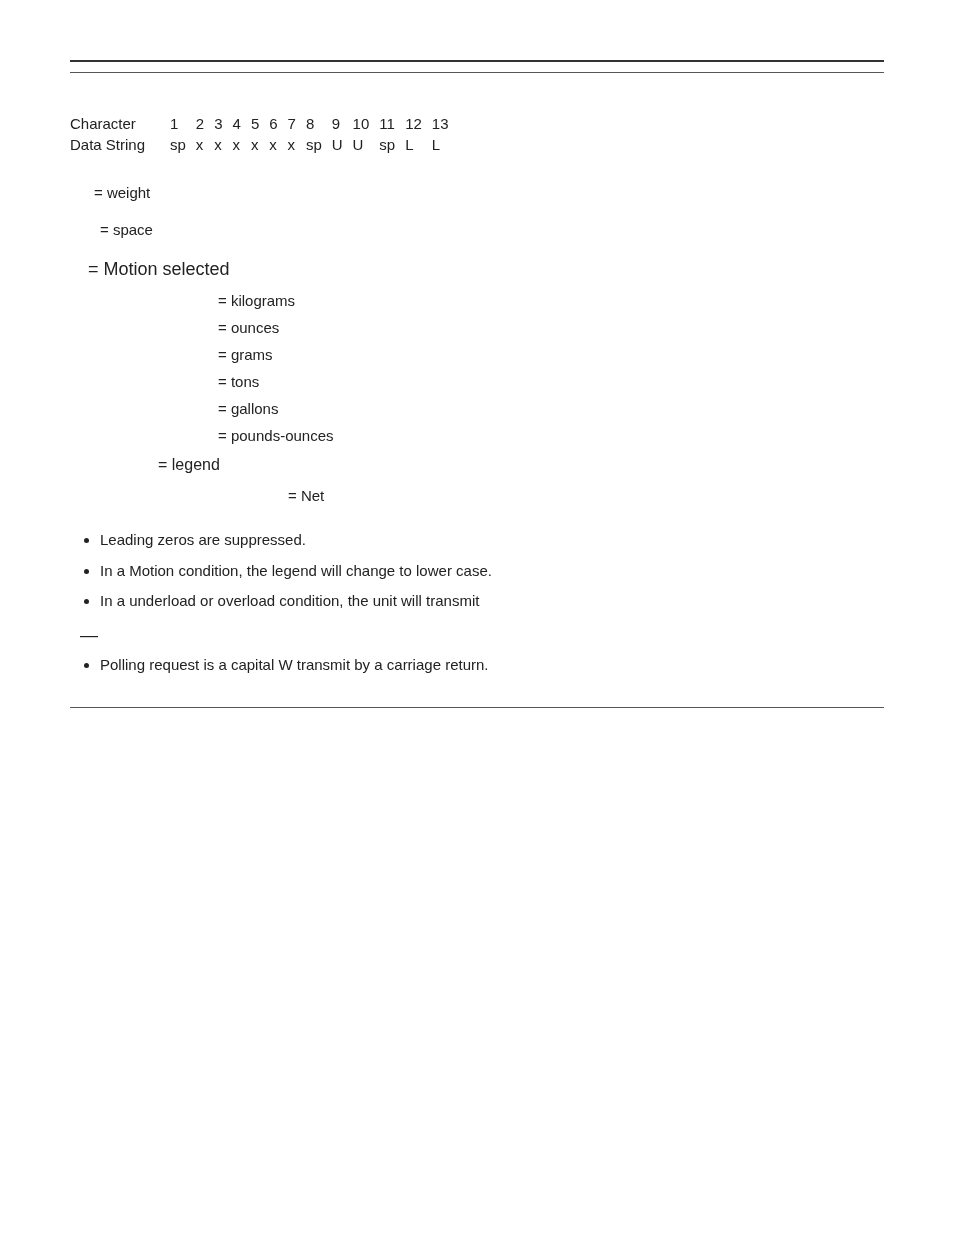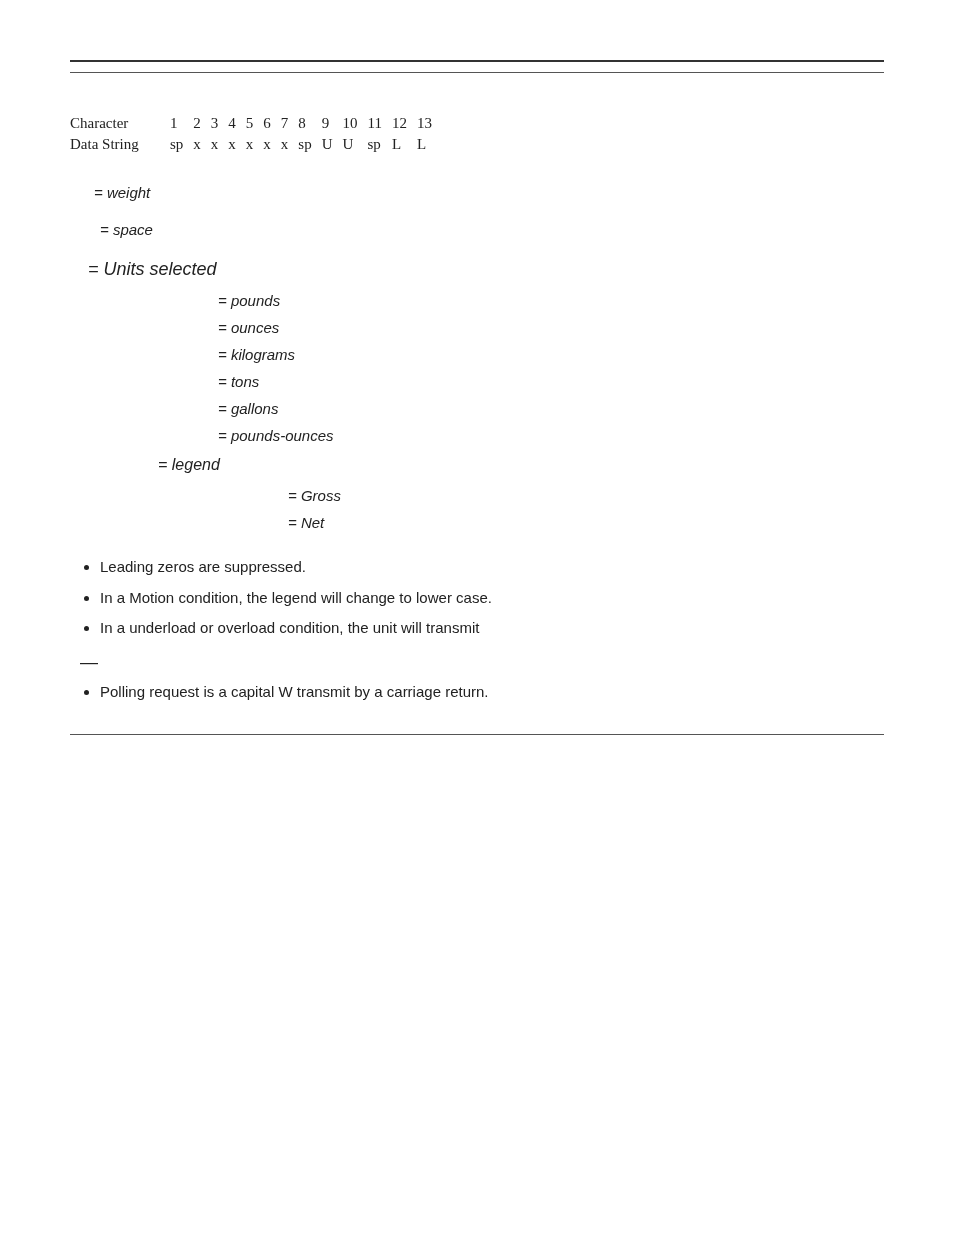--- a/index.html
+++ b/index.html
@@ -30,42 +30,41 @@
     }
 
     .top-rule-2 {
       border: none;
       border-top: 1.5px solid #555;
       margin-bottom: 40px;
     }
 
     .char-table {
       margin-bottom: 24px;
-      font-family: Liberation Serif, serif;
+      font-family: Liberation Sans, sans-serif;
       font-size: 15px;
     }
 
     .char-table table {
       border-collapse: collapse;
     }
 
     .char-table td {
       padding: 2px 10px 2px 0;
       vertical-align: top;
       white-space: nowrap;
     }
 
     .char-table td:first-child {
       padding-right: 16px;
       min-width: 100px;
     }
 
     .legend-section {
       padding-left: 10px;
-      font-style: italic;
     }
 
     .units-selected-label {
       font-size: 18px;
       font-weight: normal;
       margin-bottom: 4px;
     }
 
     .legend-label {
       font-size: 16px;
@@ -163,34 +162,33 @@
 
     <div class="section-line weight-line">
       <span>= weight</span>
     </div>
 
     <div class="section-line space-line">
       <span>= space</span>
     </div>
 
     <div class="section-line" style="padding-left:8px;">
-      <span class="units-selected-label">= Units selected</span>
+      <span class="units-selected-label">= Motion selected</span>
       <div style="padding-left: 130px; margin-top: 2px;">
-        <div>= pounds</div>
+        <div>= kilograms</div>
         <div>= ounces</div>
-        <div>= kilograms</div>
+        <div>= grams</div>
         <div>= tons</div>
         <div>= gallons</div>
         <div>= pounds-ounces</div>
       </div>
       
       <div style="padding-left: 70px; margin-top: 2px;">
         <span class="legend-label">= legend</span>
         <div style="padding-left: 130px; margin-top: 2px;">
-          <div>= Gross</div>
           <div>= Net</div>
         </div>
       </div>
     </div>
 
   </div>
 
   <div style="margin-top: 20px;">
     <ul class="bullet-list">
       <li>Leading zeros are suppressed.</li>

